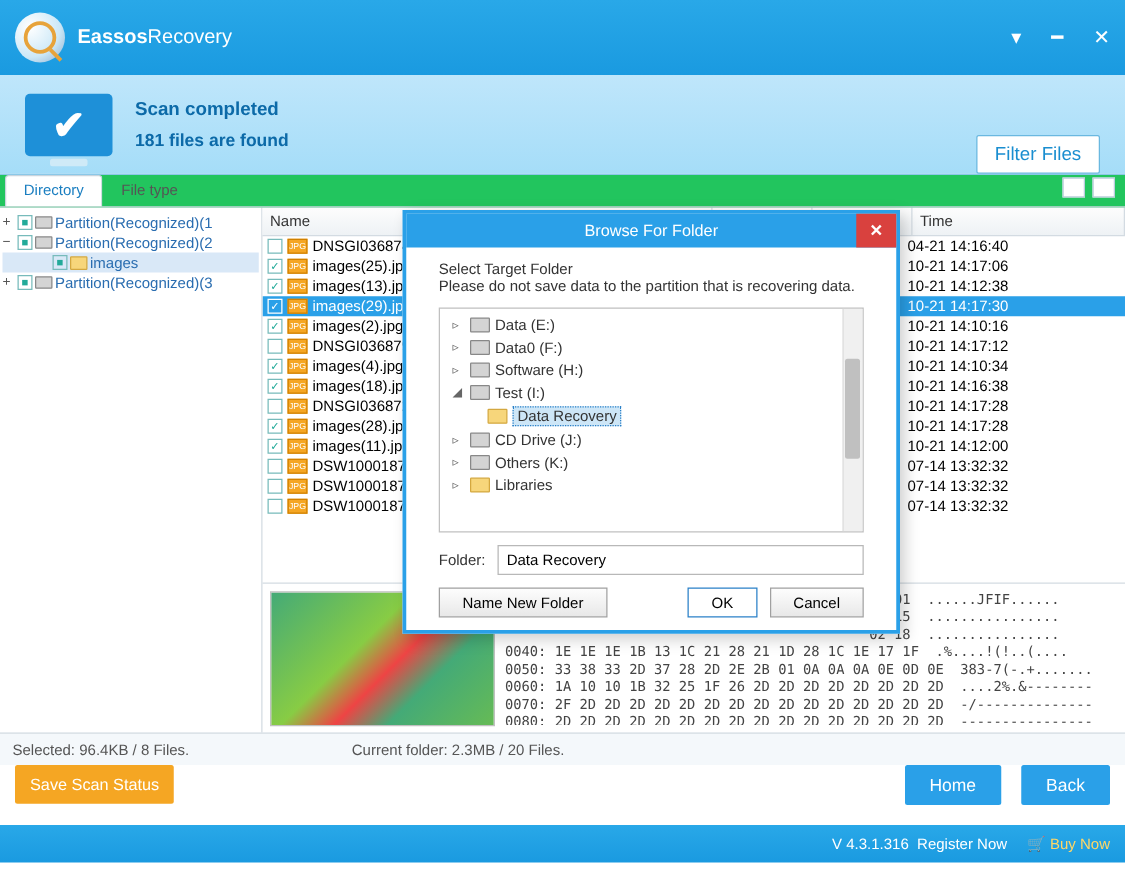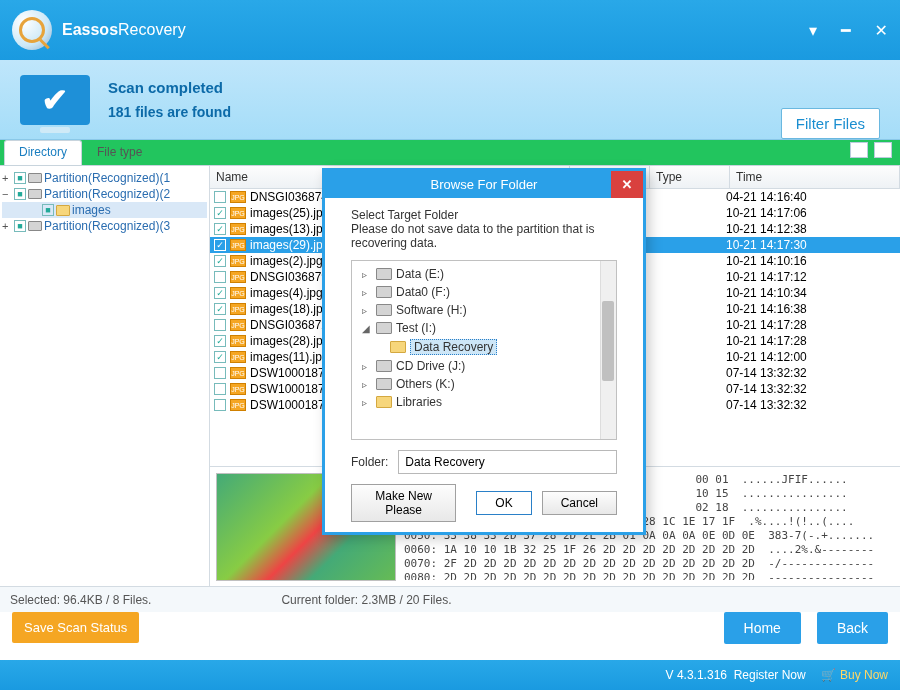--- a/index.html
+++ b/index.html
@@ -66,21 +66,21 @@
 .action-row { height:48px; display:flex; align-items:flex-start; padding:0 12px; gap:16px;}
 .btn-orange { background:#f5a623; color:#fff; border:none; padding:8px 12px; font-size:13px; cursor:pointer; border-radius:2px;}
 .btn-blue { background:#2aa0e8; color:#fff; border:none; padding:8px 20px; font-size:14px; cursor:pointer; border-radius:2px;}
 .action-row .spacer{flex:1;}
 
 .footer { height:30px; background:linear-gradient(#29a8e8,#1a9ae0); color:#fff; display:flex; align-items:center; padding:0 12px; font-size:12px;}
 .footer .reg{ margin-left:auto; margin-right:16px;}
 .footer .cart{ color:#ffd766;}
 
 
-.modal { position:absolute; left:322px; top:168px; width:324px; background:#fff; border:3px solid #2aa0e8; box-shadow: 4px 4px 12px rgba(0,0,0,.2); z-index:10;}
+.modal { position:absolute; left:322px; top:168px; width:398px; background:#fff; border:3px solid #2aa0e8; box-shadow: 4px 4px 12px rgba(0,0,0,.2); z-index:10;}
 .modal-title { background:#2aa0e8; color:#fff; font-size:13px; text-align:center; padding:6px 0; position:relative;}
 .modal-close { position:absolute; right:0; top:0; width:32px; height:100%; background:#d9413e; color:#fff; display:flex; align-items:center; justify-content:center; cursor:pointer; font-weight:bold;}
 .modal-body { padding:10px 26px; font-size:12px; color:#333;}
 .modal-body .inst2{ margin-bottom:10px;}
 .folder-tree { border:1px solid #c0c0c0; height:180px; overflow:auto; padding:4px 6px; position:relative;}
 .ft-row { display:flex; align-items:center; gap:4px; padding:2px 0; cursor:pointer;}
 .ft-row .ar{ width:10px; font-size:10px; color:#666;}
 .ft-row .di{width:16px;height:12px;background:#d4d4d4;border:1px solid #888;border-radius:1px;}
 .ft-row .fo{width:16px;height:12px;background:#f7d67b;border:1px solid #d4a840;border-radius:1px;}
 .ft-row.selected .lbl{ background:#cde6f7; border:1px dotted #2a80c8; padding:0 3px;}
@@ -362,19 +362,19 @@
         </div>
         <div class="ft-scroll">
           <div class="ft-thumb"></div>
         </div>
     </div>
     <div class="folder-input">
       <span>Folder:</span>
       <input type="text" value="Data Recovery" style="">
     </div>
     <div class="modal-btns">
-      <button>Make New Please</button>
+      <button>Name New Folder</button>
       <div class="spacer"></div>
       <button class="ok">OK</button>
       <button>Cancel</button>
     </div>
   </div>
 </div>
 
 </body></html>

